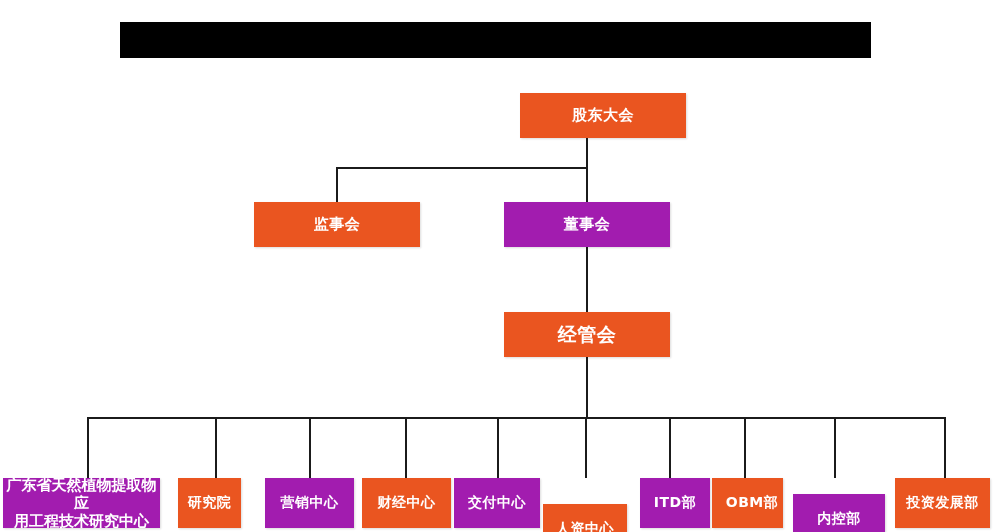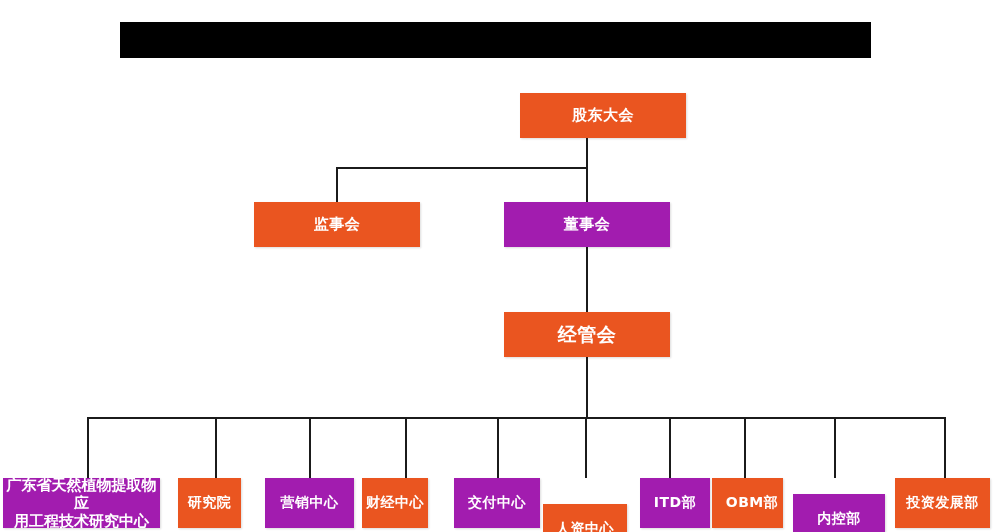--- a/index.html
+++ b/index.html
@@ -103,21 +103,21 @@
       </div>
       <div class="node node-l4 light tiny" style="left: 3px; top: 478px; width: 157px; height: 50px;">
         <span>广东省天然植物提取物应<br>用工程技术研究中心</span>
       </div>
       <div class="node node-l4 dark" style="left: 178px; top: 478px; width: 63px; height: 50px;">
         <span>研究院</span>
       </div>
       <div class="node node-l4 light" style="left: 265px; top: 478px; width: 89px; height: 50px;">
         <span>营销中心</span>
       </div>
-      <div class="node node-l4 dark" style="left: 362px; top: 478px; width: 66px; height: 50px;">
+      <div class="node node-l4 dark" style="left: 362px; top: 478px; width: 89px; height: 50px;">
         <span>财经中心</span>
       </div>
       <div class="node node-l4 light" style="left: 454px; top: 478px; width: 86px; height: 50px;">
         <span>交付中心</span>
       </div>
       <div class="node node-l4 dark" style="left: 543px; top: 504px; width: 84px; height: 50px;">
         <span>人资中心</span>
       </div>
       <div class="node node-l4 light" style="left: 640px; top: 478px; width: 70px; height: 50px;">
         <span>ITD部</span>

